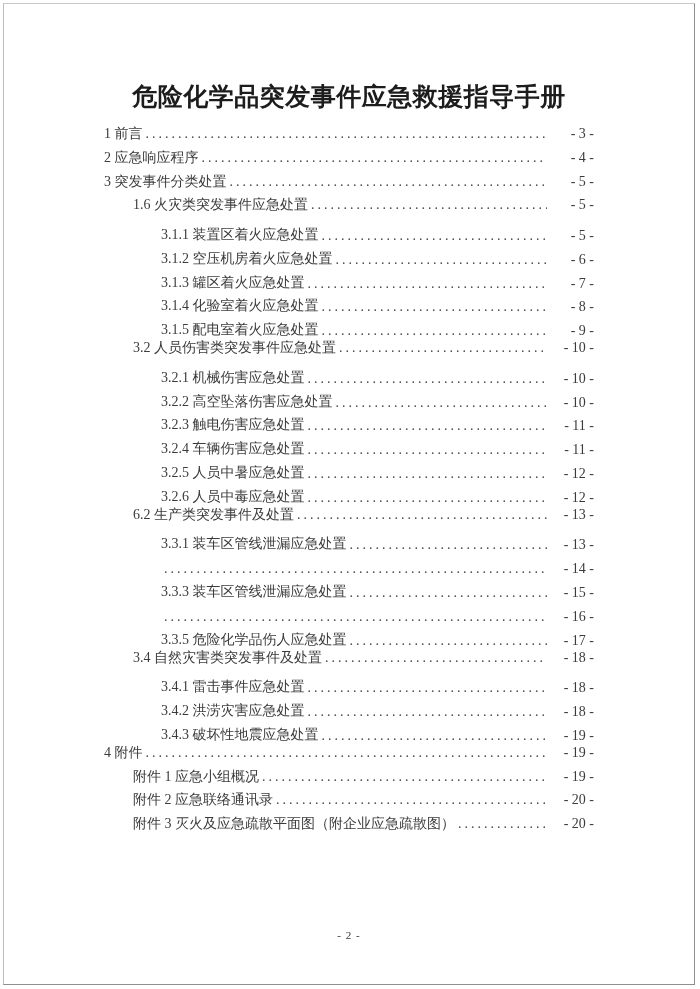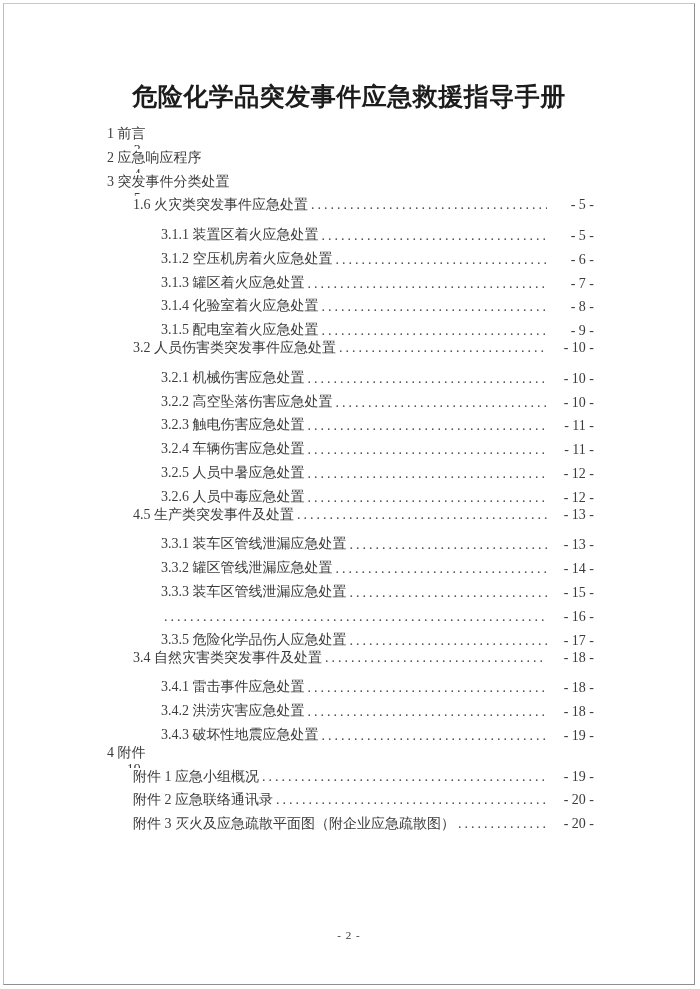--- a/index.html
+++ b/index.html
@@ -39,21 +39,21 @@
     margin: 15px 100px 0 100px; 
   }
   .toc-row {
     display: flex;
     align-items: baseline;
     height: 23.8px;
     font-size: 14px;
     color: #3b3b3b;
     overflow: hidden;
   }
-  .toc-row.lvl0 { padding-left: 0; flex-direction: column; }
+  .toc-row.lvl0 { padding-left: 0; }
   .toc-row.lvl1 { padding-left: 29px; }
   .toc-row.lvl2 { padding-left: 57px; align-items: flex-end; }
   .toc-label {
     white-space: nowrap;
     flex: 0 0 auto;
   }
   .toc-dots {
     flex: 1 1 auto;
     overflow: hidden;
     white-space: nowrap;
@@ -163,31 +163,30 @@
     <span class="toc-label">3.2.5 人员中暑应急处置</span>
     <span class="toc-dots"></span>
     <span class="toc-page">- 12 -</span>
   </div>
       <div class="toc-row lvl2">
     <span class="toc-label">3.2.6 人员中毒应急处置</span>
     <span class="toc-dots"></span>
     <span class="toc-page">- 12 -</span>
   </div>
       <div class="toc-row lvl1">
-    <span class="toc-label">4.5 生产类突发事件及处置</span>
+    <span class="toc-label">6.2 生产类突发事件及处置</span>
     <span class="toc-dots"></span>
     <span class="toc-page">- 13 -</span>
   </div>
       <div class="toc-row lvl2">
     <span class="toc-label">3.3.1 装车区管线泄漏应急处置</span>
     <span class="toc-dots"></span>
     <span class="toc-page">- 13 -</span>
   </div>
       <div class="toc-row lvl2">
-    <span class="toc-label">3.3.2 罐区管线泄漏应急处置</span>
     <span class="toc-dots"></span>
     <span class="toc-page">- 14 -</span>
   </div>
       <div class="toc-row lvl2">
     <span class="toc-label">3.3.3 装车区管线泄漏应急处置</span>
     <span class="toc-dots"></span>
     <span class="toc-page">- 15 -</span>
   </div>
       <div class="toc-row lvl2">
     <span class="toc-dots"></span>

